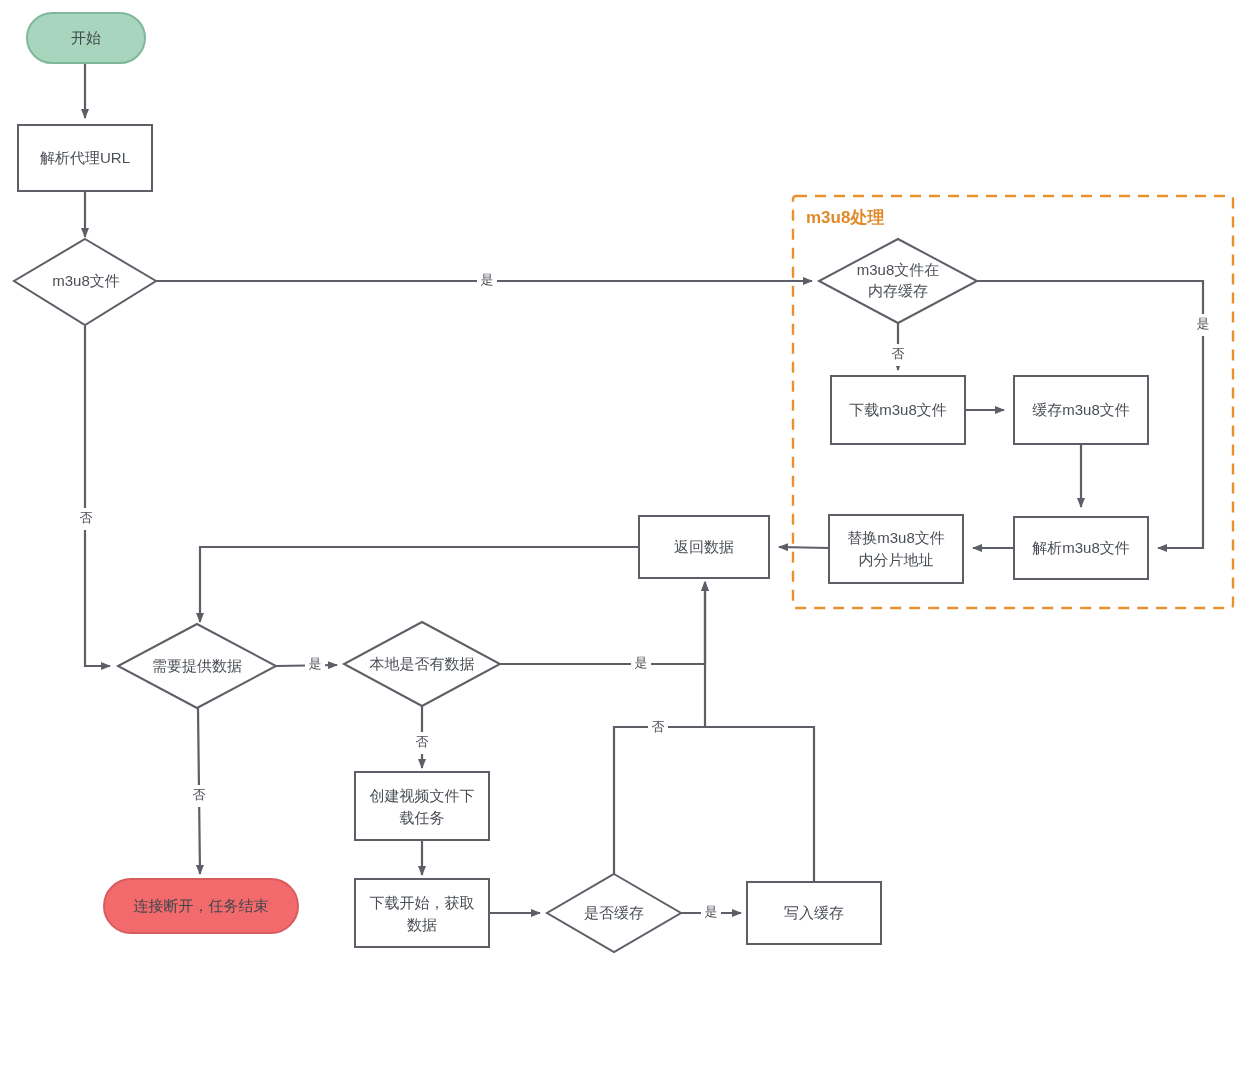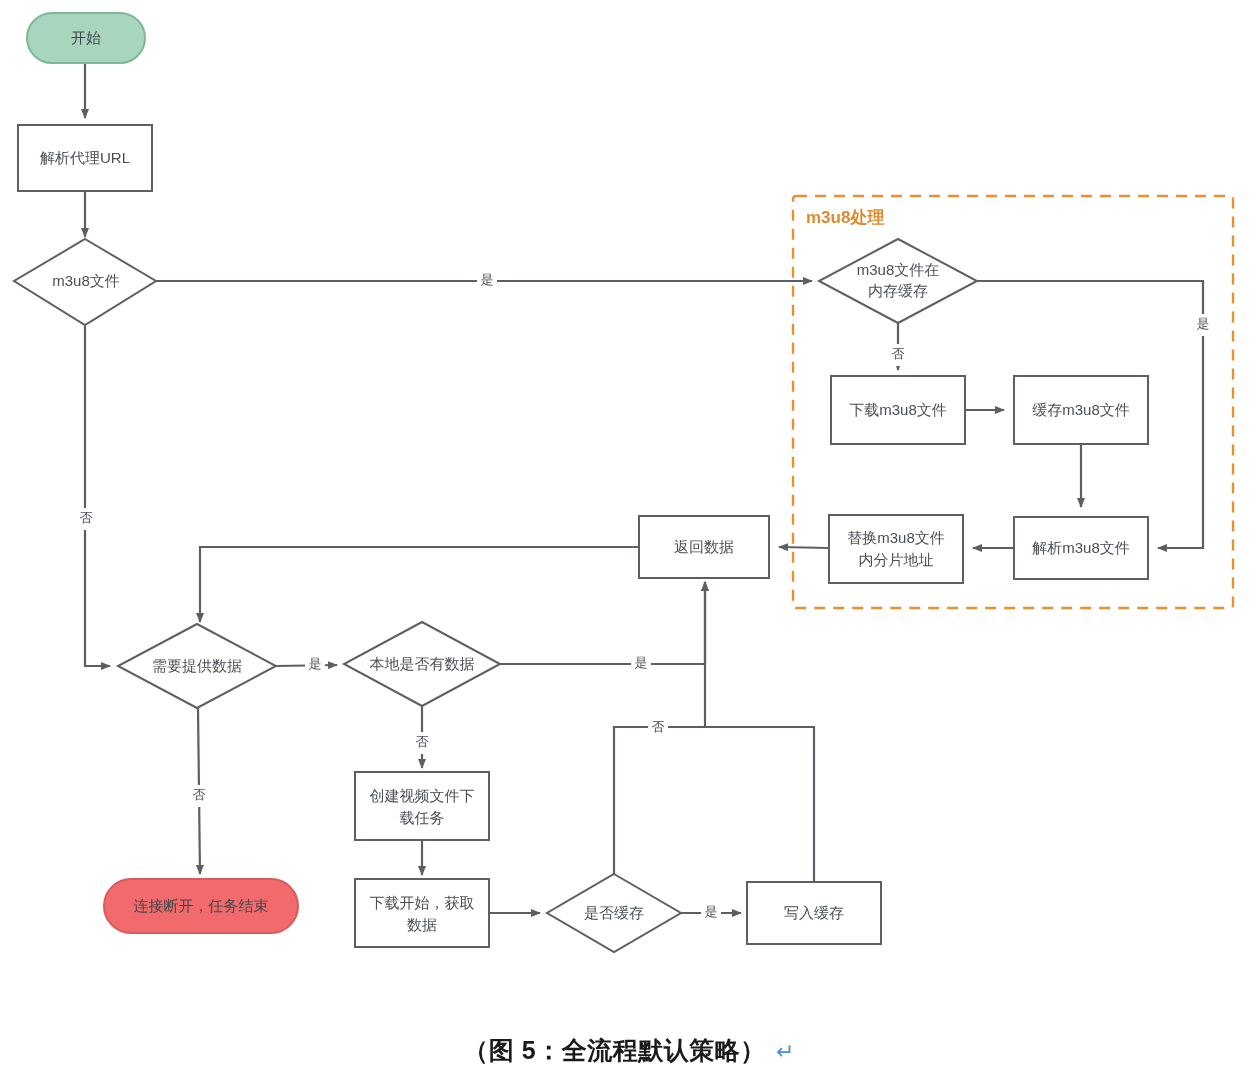--- a/index.html
+++ b/index.html
@@ -258,17 +258,14 @@
       </g>
 
       <g>
         <rect class="node-shape" x="747" y="882" width="134" height="62"></rect>
         <text class="node-label" x="814" y="914">写入缓存</text>
       </g>
 
     </g>
   </svg>
 
-  <div class="caption">
-    <span>（图 5：全流程默认策略）</span><span class="pilcrow">↵</span>
-  </div>
 
 </div>
 
 </body></html>

